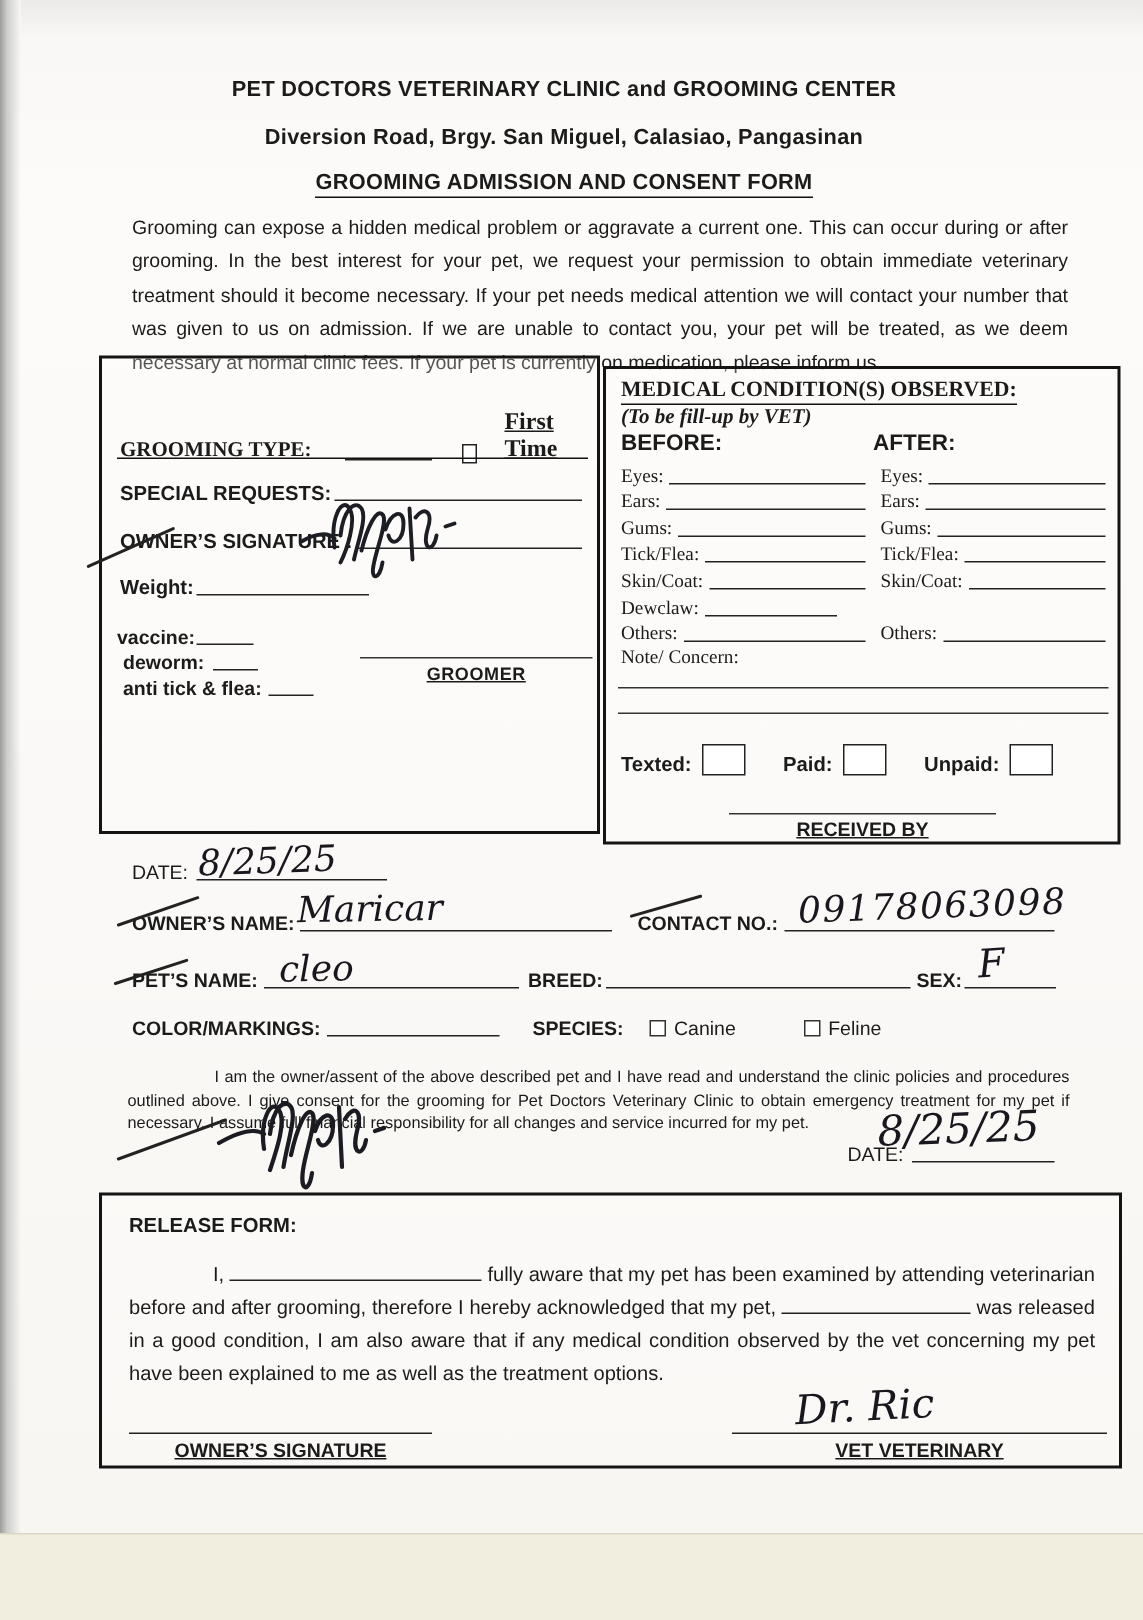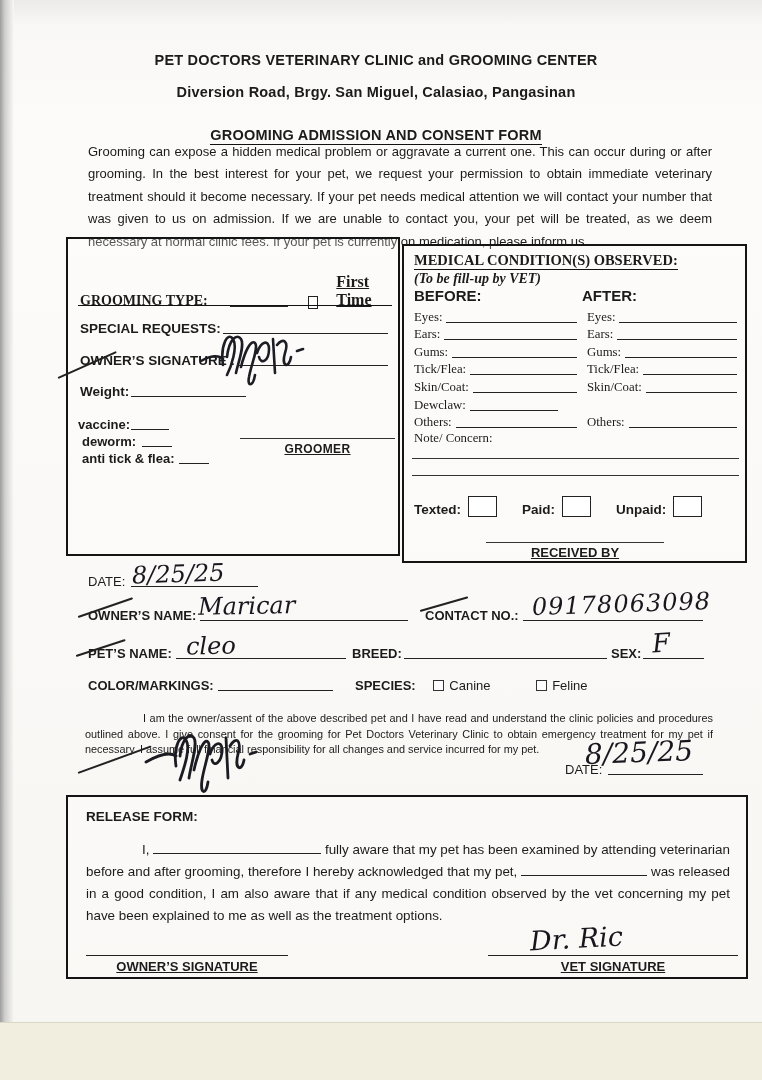--- a/index.html
+++ b/index.html
@@ -57,21 +57,21 @@
 </head>
 <body>
 
 <div class="sheet">
 
   <div class="scan-edge-left"></div>
   <div class="crease" style="left:14px;top:0;width:748px;height:26px;"></div>
 
   <div class="abs ctr hdr" style="top:52px;">PET DOCTORS VETERINARY CLINIC and GROOMING CENTER</div>
   <div class="abs ctr hdr" style="top:84px;">Diversion Road, Brgy. San Miguel, Calasiao, Pangasinan</div>
-  <div class="abs ctr" style="top:126px;">
+  <div class="abs ctr" style="top:113px;">
     <span class="hdr form-title">GROOMING ADMISSION AND CONSENT FORM</span>
   </div>
 
   <div class="abs para" style="left:88px;top:141px;width:624px;">Grooming can expose a hidden medical problem or aggravate a current one. This can occur during or after grooming. In the best interest for your pet, we request your permission to obtain immediate veterinary treatment should it become necessary. If your pet needs medical attention we will contact your number that was given to us on admission. If we are unable to contact you, your pet will be treated, as we deem necessary at normal clinic fees. If your pet is currently on medication, please inform us.</div>
 
   <div class="box" style="left:66px;top:237px;width:330px;height:315px;">
     <div class="abs row" style="left:12px;top:34px;right:8px;gap:16px;">
       <span class="lbl serif" style="font-size:14px;">GROOMING TYPE:</span>
       <span class="ln" style="width:78px;margin:0 4px 2px 6px;"></span>
       <span class="cb-ft"></span>
@@ -268,19 +268,19 @@
       <span class="blank" style="width:126px;"></span>
       <span>was released in a good condition, I am also aware that if any medical condition observed by the vet concerning my pet have been explained to me as well as the treatment options.</span>
     </div>
 
     <div class="abs" style="left:18px;top:158px;width:202px;">
       <div class="sig-line"></div>
       <div class="sig-label" style="margin-top:3px;">OWNER’S SIGNATURE</div>
     </div>
     <div class="abs" style="left:420px;top:158px;width:250px;">
       <div class="sig-line"></div>
-      <div class="sig-label" style="margin-top:3px;">VET SIGNATURE</div>
+      <div class="sig-label" style="margin-top:3px;">VET VETERINARY</div>
     </div>
     <span class="abs hw" style="left:462px;top:126px;font-size:27px;transform:rotate(-3deg);">Dr.  Ric</span>
   </div>
 
   <div class="scan-band-bottom"></div>
 </div>
 
 </body></html>

